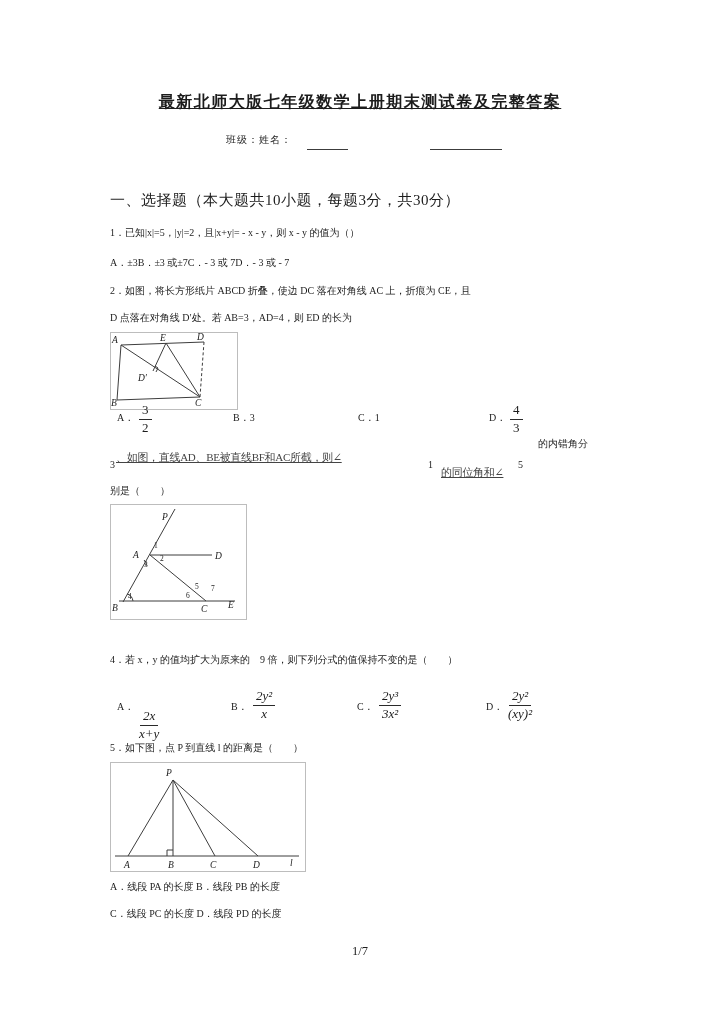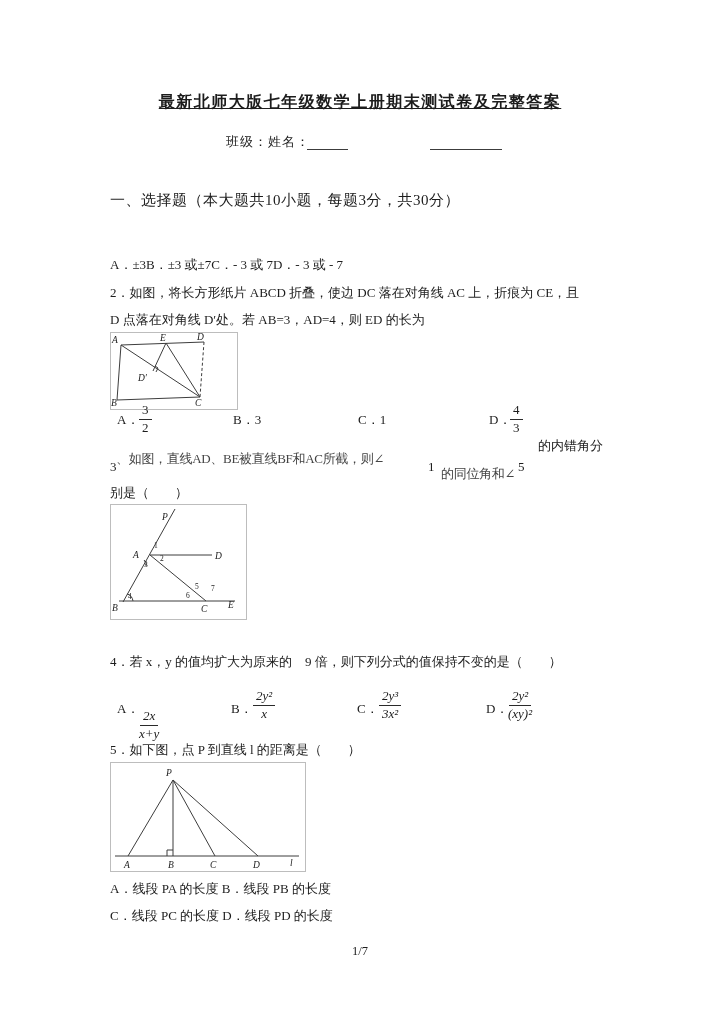--- a/index.html
+++ b/index.html
@@ -1,22 +1,22 @@
 <!DOCTYPE html>
 <html><head>
 <meta charset="utf-8">
 <style>
   html,body{margin:0;padding:0;background:#ffffff;}
   .page{position:relative;width:720px;height:1018px;background:#fff;overflow:hidden;
         font-family:"Liberation Serif","DejaVu Serif",serif;color:#1c1c1c;}
   .abs{position:absolute;white-space:pre;}
-  .t{font-size:13px;}
+  .t{font-size:10px;}
   .title{left:0;right:0;top:92px;text-align:center;font-size:16px;font-weight:700;letter-spacing:1.5px;text-decoration:underline;}
   .sect{font-size:15px;letter-spacing:0.5px;}
-  .tiny{font-size:13px;color:#444;letter-spacing:-0.3px;}
+  .tiny{font-size:11px;color:#444;letter-spacing:-0.3px;text-decoration:underline;}
   .ul{position:absolute;border-bottom:1.2px solid #3c3c3c;height:1px;}
   .frac{position:absolute;display:flex;flex-direction:column;align-items:center;
         font-size:13px;line-height:1.15;text-align:center;}
   .frac .num{padding:0 3px 1px;border-bottom:1px solid #2a2a2a;}
   .frac .den{padding-top:1px;}
   .math{font-style:italic;}
   .fig{position:absolute;border:1px solid #bdbdbd;background:#fff;}
   .fig svg{display:block;}
   .fig line,.fig path,.fig polyline{stroke:#3d3d3d;stroke-width:1;fill:none;}
   .fig .dash{stroke-dasharray:3,2.2;}
@@ -30,20 +30,21 @@
 <div class="page">
 
   <div class="abs title">最新北师大版七年级数学上册期末测试卷及完整答案</div>
 
   <div class="abs t" style="left:226px;top:133px;letter-spacing:1px;">班级：姓名：</div>
   <div class="ul" style="left:307px;top:148px;width:41px;"></div>
   <div class="ul" style="left:430px;top:148px;width:72px;"></div>
 
   <div class="abs sect" style="left:110px;top:191px;">一、选择题（本大题共10小题，每题3分，共30分）</div>
 
+  <div class="abs t" style="left:110px;top:226px;">1．已知|x|=5，|y|=2，且|x+y|= - x - y，则 x - y 的值为（）</div>
   <div class="abs t" style="left:110px;top:256px;">A．±3B．±3 或±7C．- 3 或 7D．- 3 或 - 7</div>
 
   <div class="abs t" style="left:110px;top:284px;text-align:right;">2．如图，将长方形纸片 ABCD 折叠，使边 DC 落在对角线 AC 上，折痕为 CE，且</div>
   <div class="abs t" style="left:110px;top:311px;">D 点落在对角线 D′处。若 AB=3，AD=4，则 ED 的长为</div>
 
   <div class="fig" style="left:110px;top:332px;width:126px;height:76px;">
     <svg width="124" height="74" viewBox="0 0 124 74">
       <g>
         <path d="M10,12 L93,9"></path>
         <path d="M10,12 L6,67"></path>

